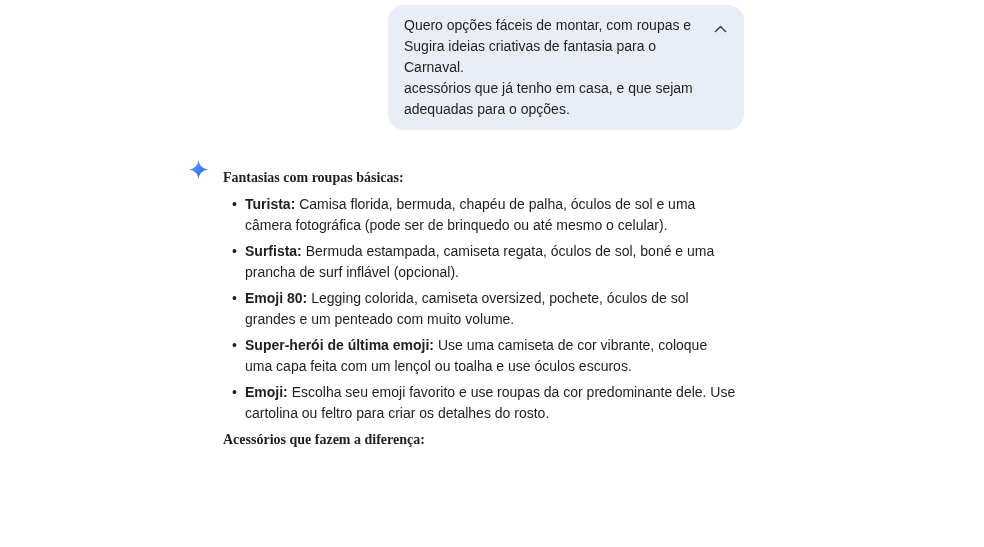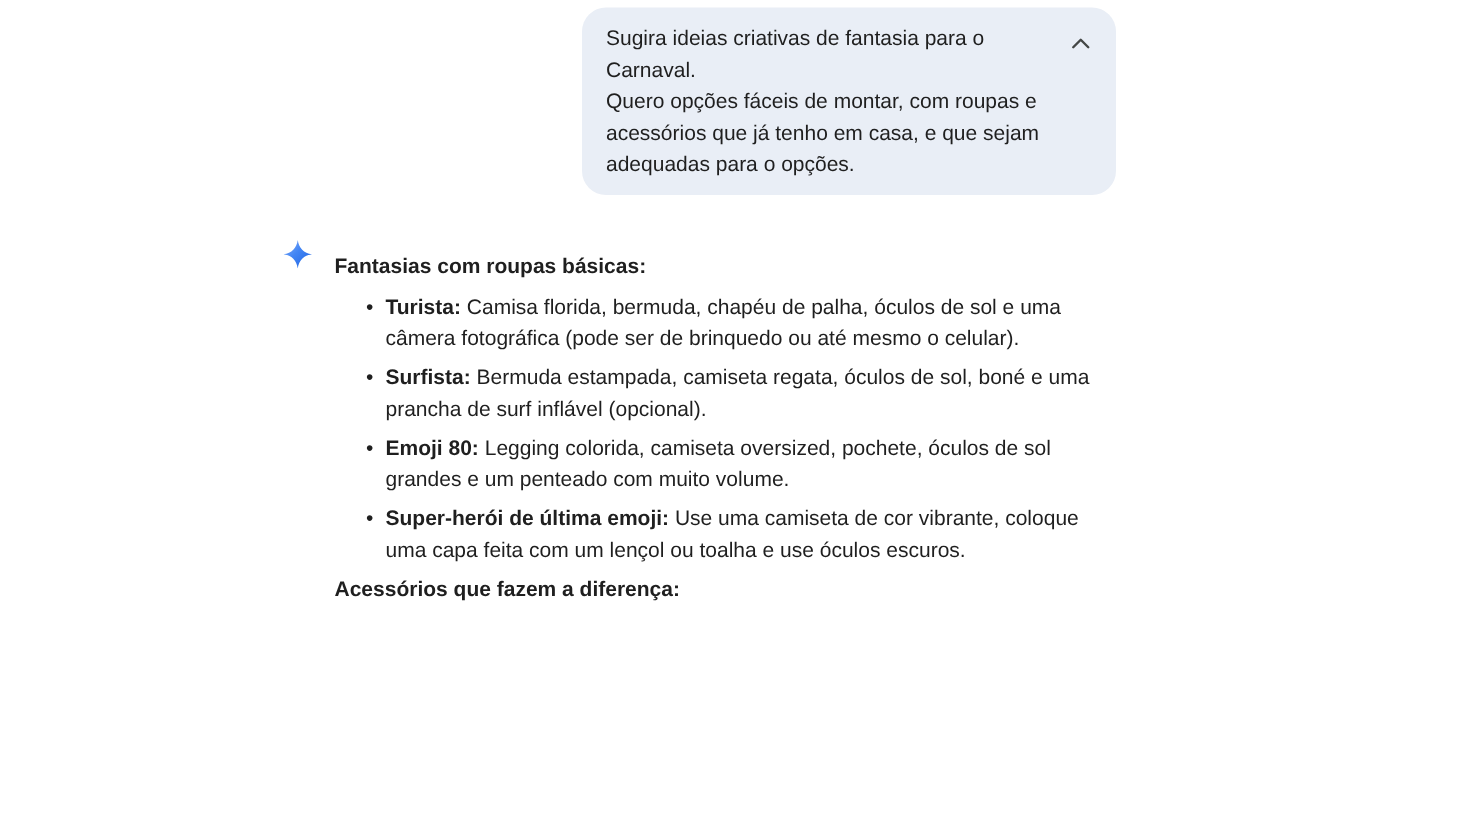--- a/index.html
+++ b/index.html
@@ -64,50 +64,51 @@
   }
   .response {
     width: 515px;
     font-size: 14px;
     line-height: 21px;
   }
   .para { margin: 0 0 9px 0; }
   .sec-heading {
     font-weight: 700;
     margin: 0 0 6px 0;
+    font-family: Liberation Serif, serif;
   }
   .sec-heading.second { margin-top: 5px; }
   ul.idea-list {
     list-style: none;
     margin: 0;
     padding: 0 0 0 22px;
   }
   ul.idea-list li {
     position: relative;
-    margin: 0 0 5px 12px;
+    margin: 0 0 5px 0;
   }
   ul.idea-list li::before {
     content: "\2022";
     position: absolute;
     left: -13px;
     top: 0;
     color: #1f1f1f;
   }
   ul.idea-list li b { font-weight: 700; }
 </style>
 </head>
 <body>
 
 <div class="chat-column">
 
   <div class="user-row">
     <div class="user-bubble">
       <div>
+        <div>Quero opções fáceis de montar, com roupas e</div>
         <div>Sugira ideias criativas de fantasia para o Carnaval.</div>
-        <div>Quero opções fáceis de montar, com roupas e</div>
         <div>acessórios que já tenho em casa, e que sejam</div>
         <div>adequadas para o opções.</div>
       </div>
       <button class="collapse-btn" aria-label="Collapse message">
         <svg width="13" height="8" viewBox="0 0 13 8">
           <path d="M1.5 6.5 L6.5 1.5 L11.5 6.5" fill="none" stroke="#444746" stroke-width="1.6" stroke-linecap="round" stroke-linejoin="round"></path>
         </svg>
       </button>
     </div>
   </div>
@@ -130,20 +131,21 @@
       <div class="para">
       </div>
 
       <div class="sec-heading">Fantasias com roupas básicas:</div>
 
       <ul class="idea-list">
         <li><b>Turista:</b><span> Camisa florida, bermuda, chapéu de palha, óculos de sol e uma câmera fotográfica (pode ser de brinquedo ou até mesmo o celular).</span></li>
         <li><b>Surfista:</b><span> Bermuda estampada, camiseta regata, óculos de sol, boné e uma prancha de surf inflável (opcional).</span></li>
         <li><b>Emoji 80:</b><span> Legging colorida, camiseta oversized, pochete, óculos de sol grandes e um penteado com muito volume.</span></li>
         <li><b>Super-herói de última emoji:</b><span> Use uma camiseta de cor vibrante, coloque uma capa feita com um lençol ou toalha e use óculos escuros.</span></li>
+        <li><b>Emoji:</b><span> Escolha seu emoji favorito e use roupas da cor predominante dele. Use cartolina ou feltro para criar os detalhes do rosto.</span></li>
       </ul>
 
       <div class="sec-heading second">Acessórios que fazem a diferença:</div>
 
     </div>
   </div>
 
 </div>
 
 </body></html>

